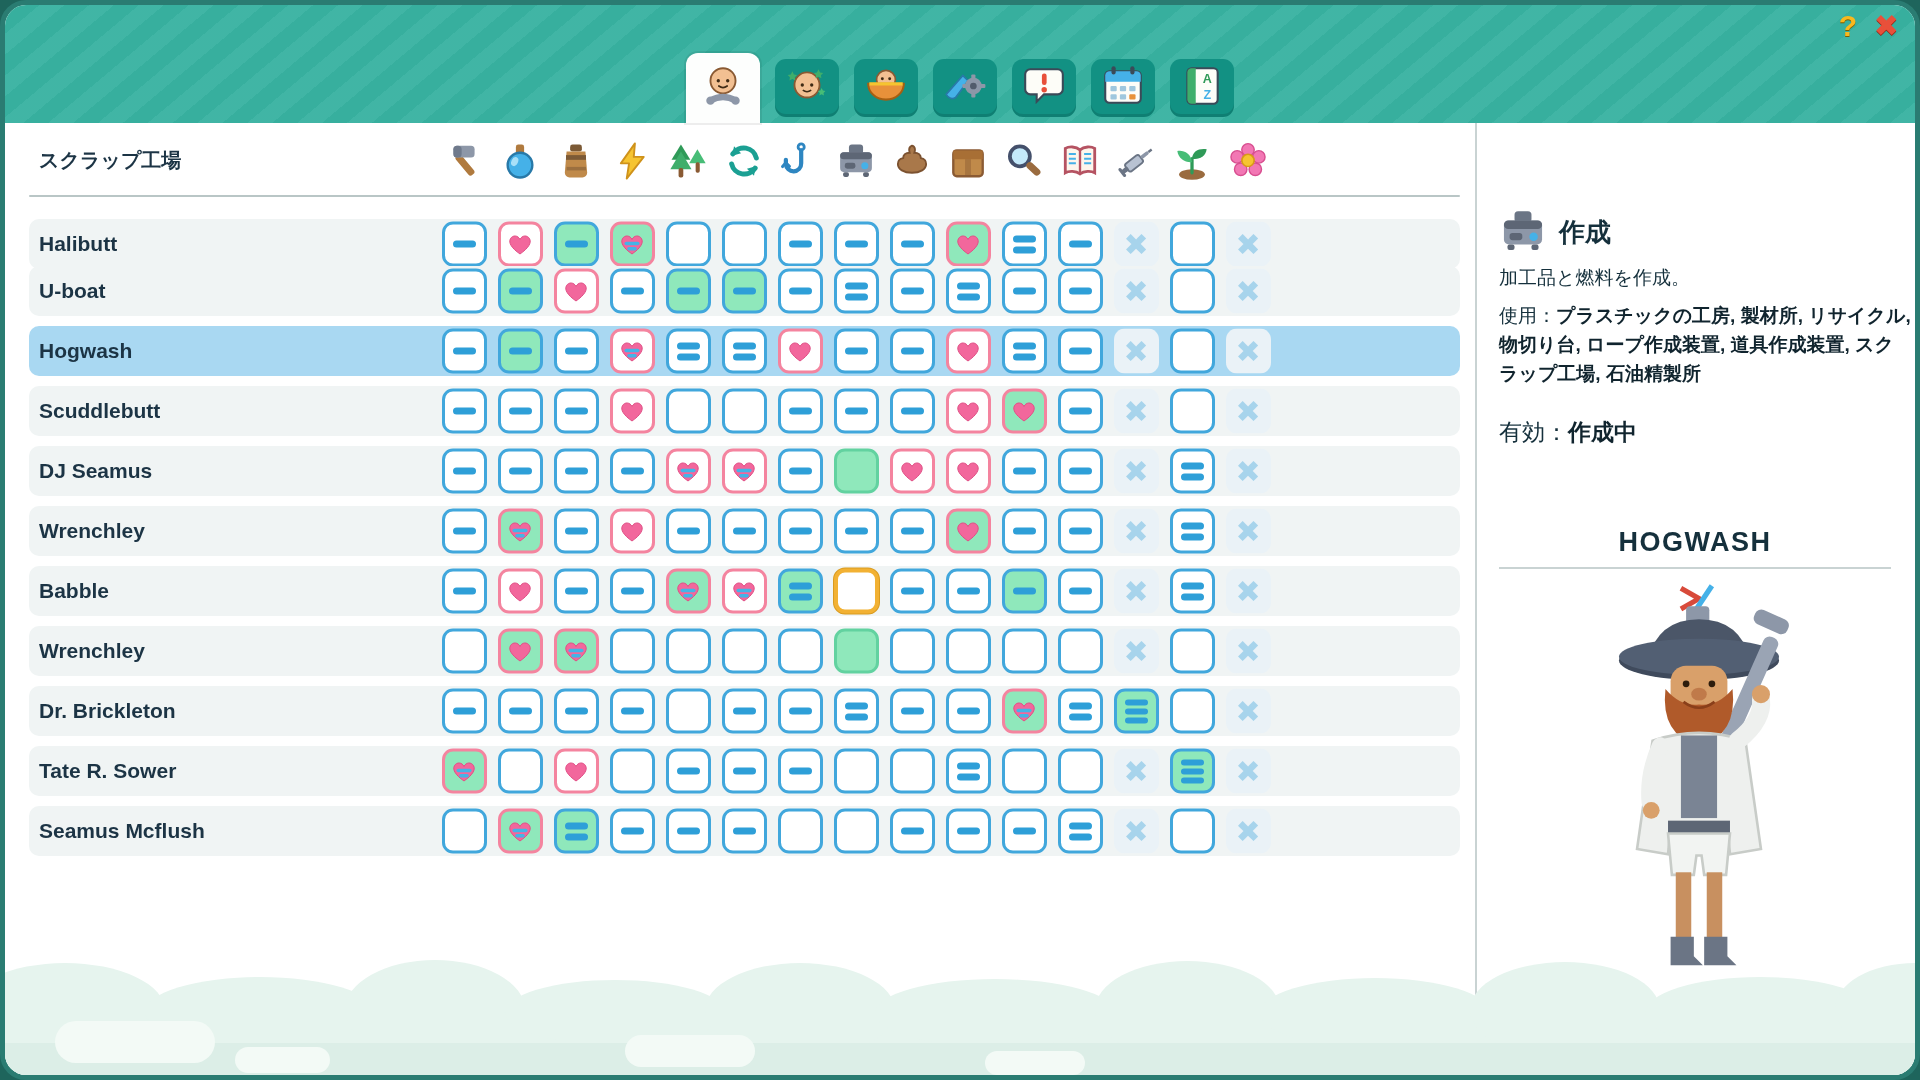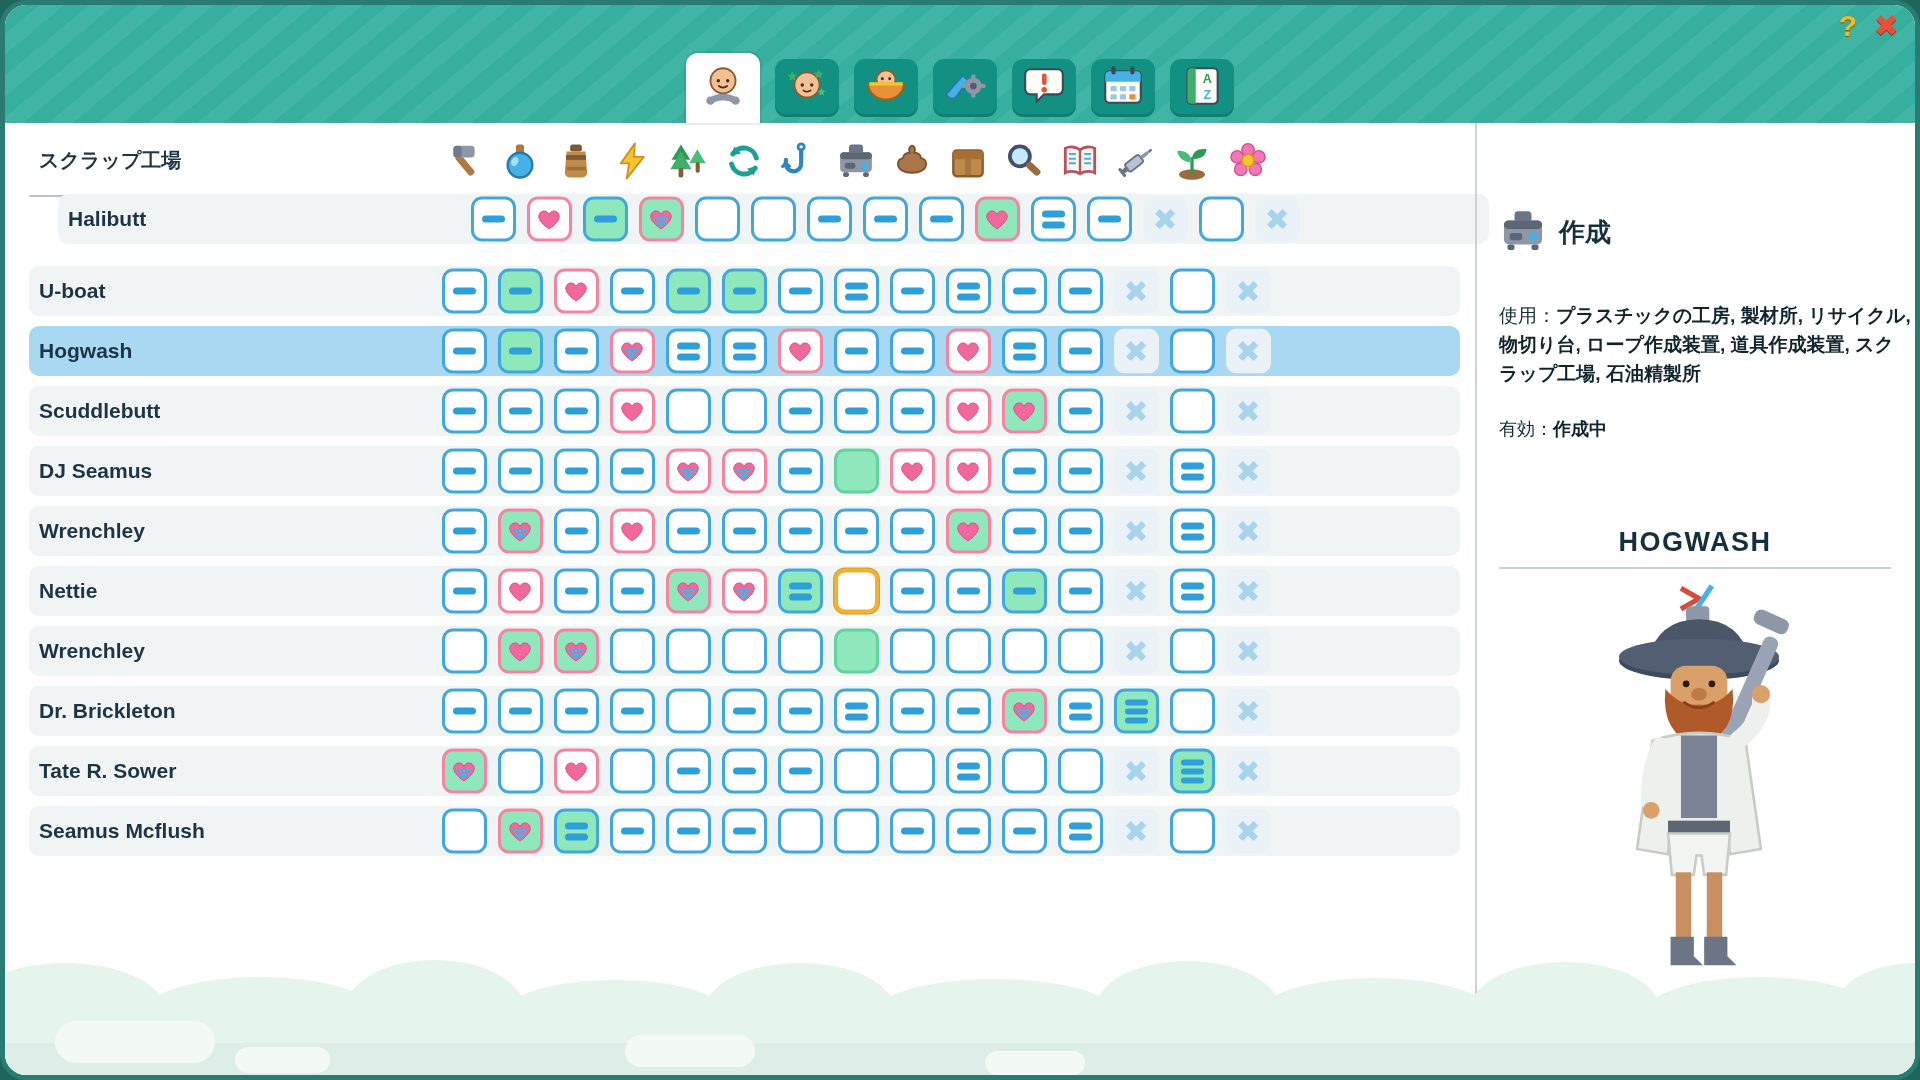--- a/index.html
+++ b/index.html
@@ -72,21 +72,21 @@
   .cell.ycell{border-color:#f2b133;border-width:4px;box-shadow:0 0 0 1px #d99b20;}
   .cell svg{display:block;}
   
   .v-divider{position:absolute;left:1470px;top:118px;width:2px;height:892px;background:#c9d3d3;}
   .task-icon{position:absolute;left:1494px;top:202px;width:48px;height:48px;}
   .task-icon svg{width:48px;height:48px;}
   .task-title{position:absolute;left:1554px;top:206px;line-height:42px;font-size:26px;font-weight:bold;color:#15303c;}
   .task-desc{position:absolute;left:1494px;top:260px;width:410px;font-size:19px;color:#15303c;}
   .task-usage{position:absolute;left:1494px;top:296px;width:412px;font-size:19px;line-height:29px;color:#15303c;}
   .task-usage strong{color:#10242e;}
-  .task-active{position:absolute;left:1494px;top:412px;font-size:18px;color:#15303c;}
+  .task-active{position:absolute;left:1494px;top:412px;font-size:23px;color:#15303c;}
   .task-active strong{color:#10242e;}
   .char-name{
     position:absolute;left:1490px;top:522px;width:400px;text-align:center;
     font-size:27px;font-weight:bold;letter-spacing:1.5px;color:#15303c;
   }
   .char-divider{position:absolute;left:1494px;top:562px;width:392px;height:2px;background:#c9d3d3;}
   .char-illustration{position:absolute;left:1552px;top:572px;width:284px;height:446px;}
   
   .mint{position:absolute;left:0;right:0;top:1002px;bottom:0;background:#e6f4ee;}
   .cloud{position:absolute;background:#e6f4ee;border-radius:50%;}
@@ -306,21 +306,21 @@
             <circle cx="10.8" cy="24" r="5.3"></circle>
             <circle cx="23.2" cy="24" r="5.3"></circle>
           </g>
           <circle cx="17" cy="16.5" r="5.2" fill="#f6c430" stroke="#d89a18" stroke-width="1.4"></circle>
         </svg>
       </div>
     </div>
   <div class="header-divider"></div>
 
   <div>
-      <div class="row-band" style="top: 189px; margin-left: 29px;">
+      <div class="row-band" style="top: 214px;">
         <div class="drifter-name">Halibutt</div>
         <div class="cell" style="left: 412.5px;">
           <div class="bar"></div>
         </div>
         <div class="cell pink" style="left: 468.5px;">
           <svg width="26" height="24" viewBox="0 0 26 24">
             <path d="M13 21.5 C4.8 15.8 1.2 10.4 3.4 6.3 C5.7 2.1 11.2 2.8 13 7 C14.8 2.8 20.3 2.1 22.6 6.3 C24.8 10.4 21.2 15.8 13 21.5 Z" fill="#f2679c" stroke="#e04f85" stroke-width="1"></path>
           </svg>
         </div>
         <div class="cell greenbg" style="left: 524.5px;">
@@ -605,21 +605,21 @@
           <div class="bar"></div>
         </div>
         <div class="cell xcell" style="left: 1084.5px;">✖</div>
         <div class="cell" style="left: 1140.5px;">
           <div class="bar"></div>
           <div class="bar"></div>
         </div>
         <div class="cell xcell" style="left: 1196.5px;">✖</div>
       </div>
       <div class="row-band" style="top: 561px;">
-        <div class="drifter-name">Nettie</div>
+        <div class="drifter-name">Babble</div>
         <div class="cell" style="left: 412.5px;">
           <div class="bar"></div>
         </div>
         <div class="cell pink" style="left: 468.5px;">
           <svg width="26" height="24" viewBox="0 0 26 24">
             <path d="M13 21.5 C4.8 15.8 1.2 10.4 3.4 6.3 C5.7 2.1 11.2 2.8 13 7 C14.8 2.8 20.3 2.1 22.6 6.3 C24.8 10.4 21.2 15.8 13 21.5 Z" fill="#f2679c" stroke="#e04f85" stroke-width="1"></path>
           </svg>
         </div>
         <div class="cell" style="left: 524.5px;">
           <div class="bar"></div>
@@ -833,20 +833,21 @@
   <div class="task-icon"><svg viewBox="0 0 34 34">
         <rect x="11" y="3" width="12" height="8" rx="2.5" fill="#6b7585"></rect>
         <rect x="3.5" y="9.5" width="27" height="17" rx="3.5" fill="#8d97a8"></rect>
         <rect x="3.5" y="9.5" width="27" height="6" rx="3" fill="#5d6675"></rect>
         <rect x="7.5" y="18.5" width="9" height="5" rx="2" fill="#5d6675"></rect>
         <circle cx="24.5" cy="21" r="3" fill="#45b1e8"></circle>
         <rect x="6" y="26.5" width="5" height="4" rx="1.5" fill="#5d6675"></rect>
         <rect x="23" y="26.5" width="5" height="4" rx="1.5" fill="#5d6675"></rect>
       </svg></div>
   <div class="task-title">作成</div>
+  <div class="task-desc">加工品と燃料を作成。</div>
   <div class="task-usage"><span>使用：</span><strong>プラスチックの工房, 製材所, リサイクル, 物切り台, ロープ作成装置, 道具作成装置, スクラップ工場, 石油精製所</strong></div>
   <div class="task-active"><span>有効：</span><strong>作成中</strong></div>
 
   <div class="char-name">HOGWASH</div>
   <div class="char-divider"></div>
 
   <svg class="char-illustration" viewBox="0 0 220 340">
     <path d="M96 6 l14 8 -14 8" stroke="#d84a3a" stroke-width="4" fill="none"></path>
     <path d="M120 4 l-12 18" stroke="#45b1e8" stroke-width="4" fill="none"></path>
     <rect x="100" y="20" width="18" height="14" rx="3" fill="#8d97a8"></rect>

